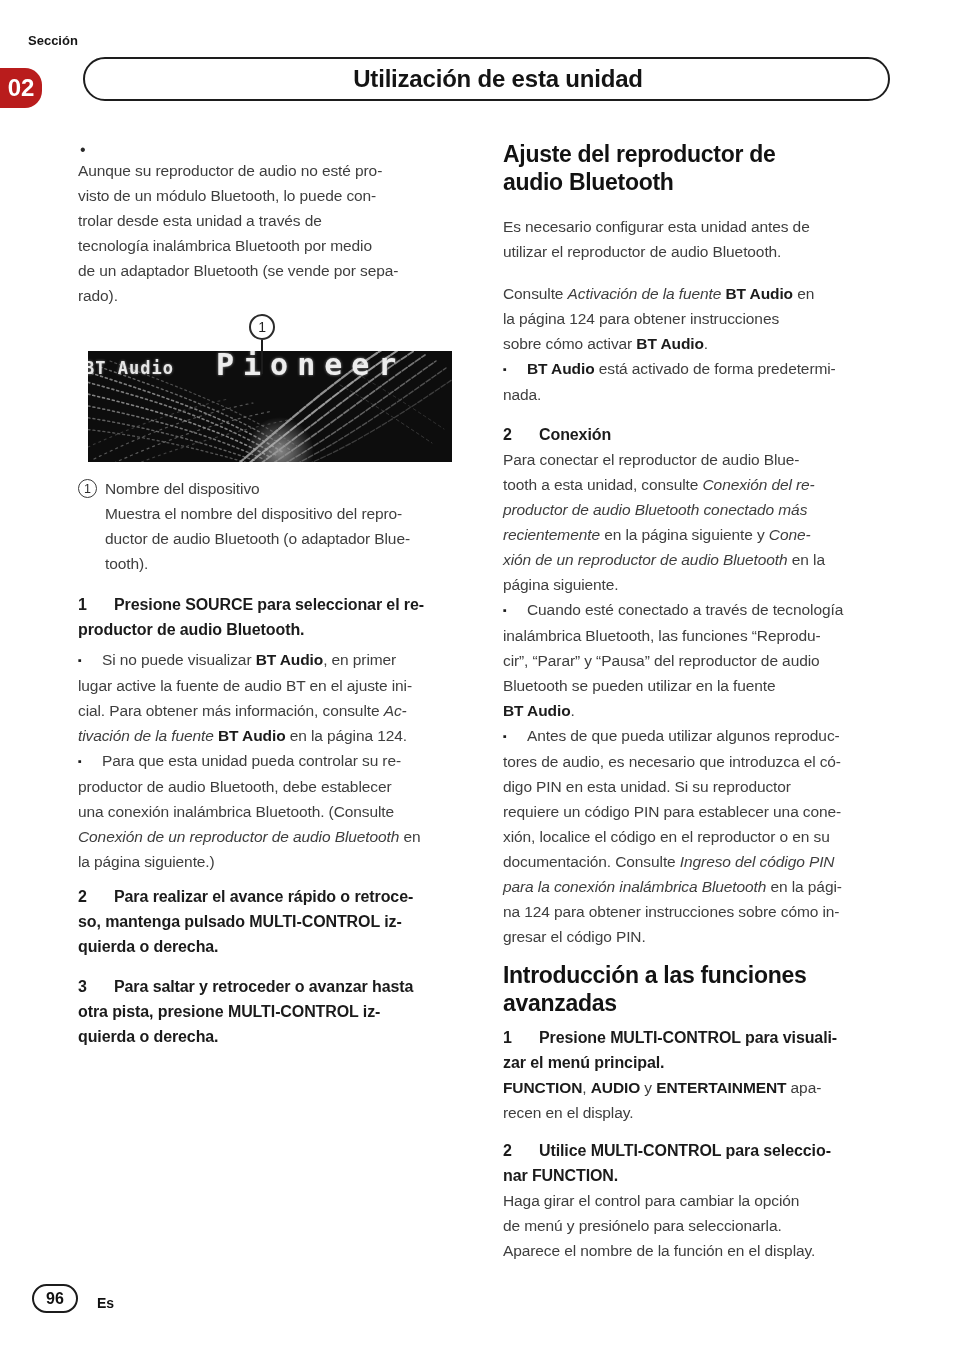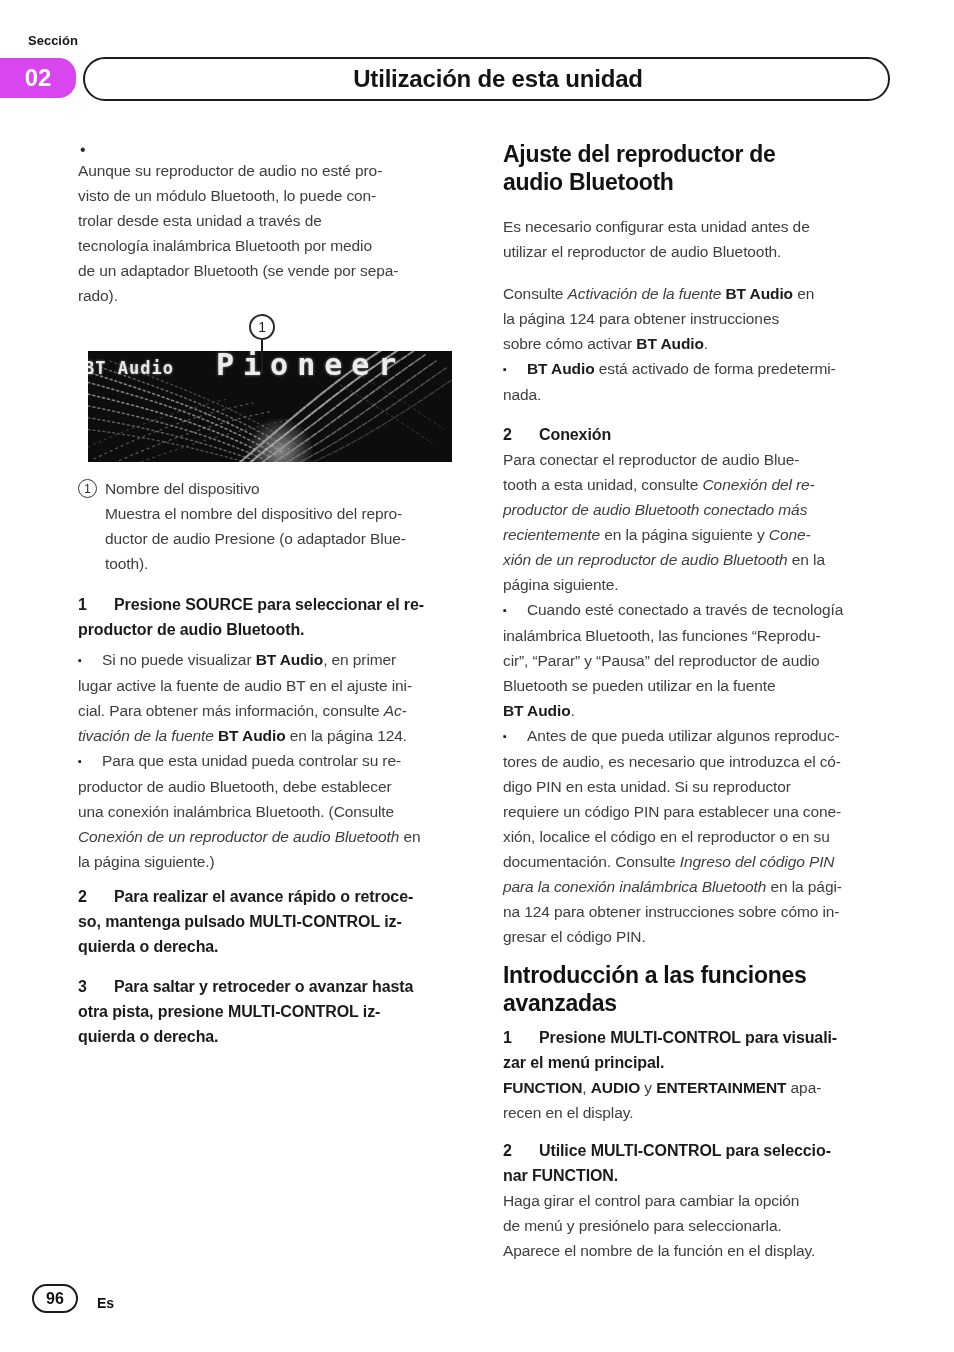--- a/index.html
+++ b/index.html
@@ -2,21 +2,21 @@
 <html><head>
 <meta charset="utf-8">
 <style>
   * { margin:0; padding:0; box-sizing:border-box; }
   html,body { background:#ffffff; }
   .page { position:relative; width:954px; height:1352px; background:#fff; overflow:hidden;
           font-family:"Liberation Sans", "DejaVu Sans", sans-serif; color:#3e3e3e; }
 
   
   .seccion { position:absolute; left:28px; top:33px; font-size:13px; font-weight:700; color:#151515; }
-  .badge { position:absolute; left:0; top:58px; width:76px; height:40px; background:#d946ef;
+  .badge { position:absolute; left:0; top:68px; width:42px; height:40px; background:#b91c1c;
            border-radius:0 17px 17px 0; color:#fff; font-weight:700; font-size:24px;
            text-align:center; line-height:40px; }
   .titlebar { position:absolute; left:83px; top:57px; width:807px; height:44px;
               border:2px solid #1d1d1d; border-radius:22px; display:flex; align-items:center;
               padding-left:23px; background:#fff;justify-content:center; }
   .titlebar .t { font-size:24px; font-weight:700; color:#141414; letter-spacing:-0.2px; }
 
   
   .col { position:absolute; font-size:15.5px; line-height:25px; letter-spacing:-0.1px; }
   .col-left  { left:78px;  top:138px; width:378px; }
@@ -133,21 +133,21 @@
         </svg>
         <span class="src-label">BT Audio</span>
         <span class="dev-name">Pioneer</span>
       </div>
     </div>
 
     <div class="callout-item mb16">
       <span class="num-circle">1</span>
       <span>Nombre del dispositivo</span>
       <div class="pre">Muestra el nombre del dispositivo del repro-
-ductor de audio Presione (o adaptador Blue-
+ductor de audio Bluetooth (o adaptador Blue-
 tooth).</div>
     </div>
 
     <div class="step mb5">
       <span class="step-num">1</span><span class="pre">Presione SOURCE para seleccionar el re-
 productor de audio Bluetooth.</span>
     </div>
 
     <div class="note">
       <span class="nmark">▪</span><span class="pre"><span>Si no puede visualizar </span><span class="b">BT Audio</span><span>, en primer

